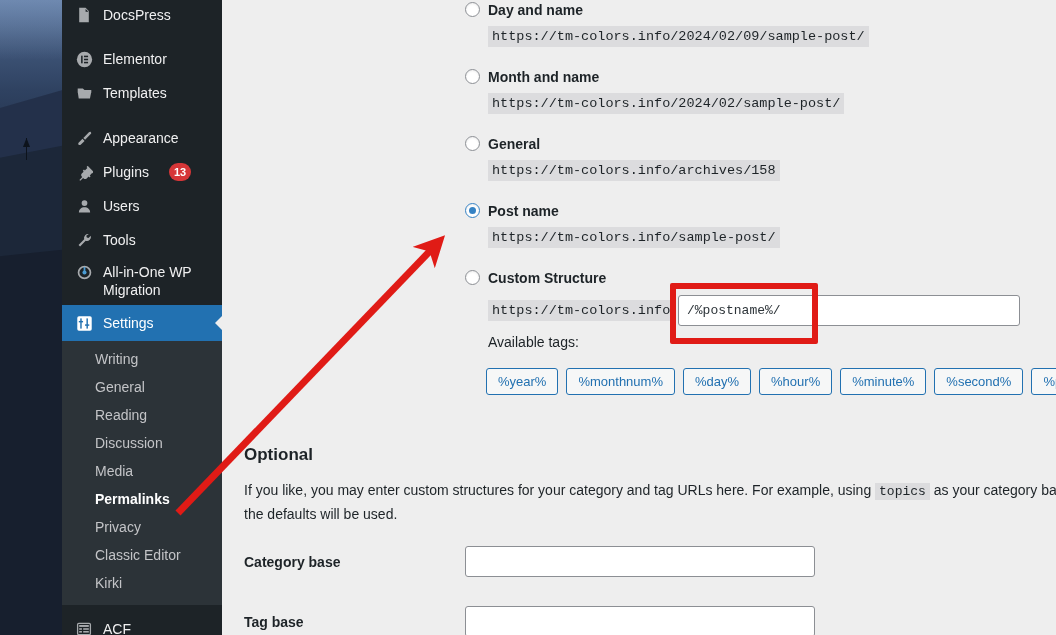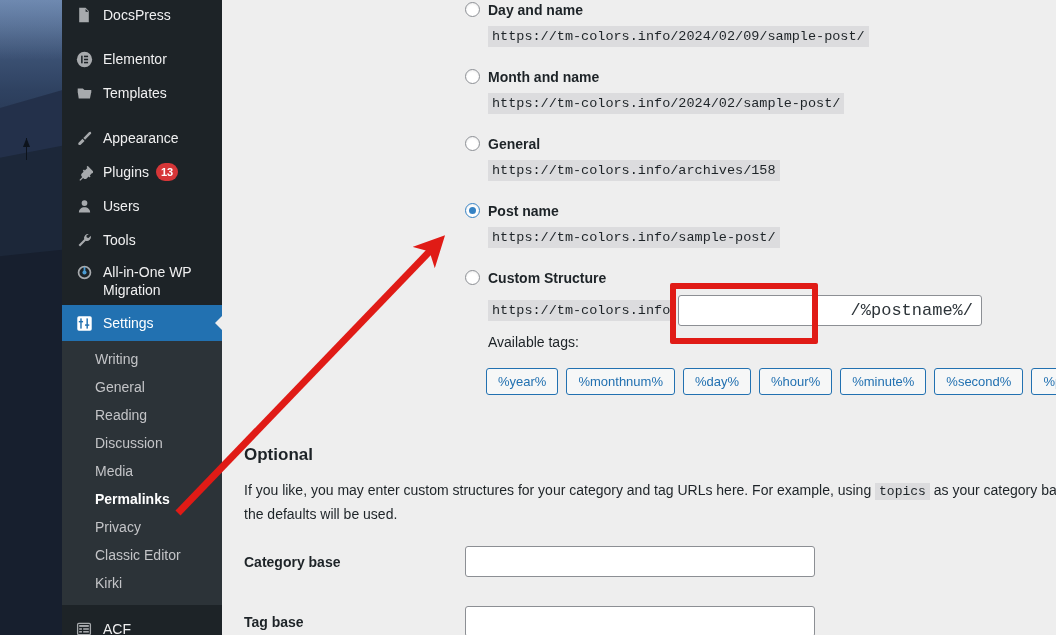--- a/index.html
+++ b/index.html
@@ -125,21 +125,21 @@
     border-bottom: 8px solid transparent;
     border-right: 8px solid #eeeeee;
   }
 
   .badge {
     display: inline-flex;
     align-items: center;
     justify-content: center;
     min-width: 18px; height: 18px;
     padding: 0 5px;
-    margin-left: 7px;
+    margin-left: 20px;
     background: #d63638;
     color: #fff;
     border-radius: 9px;
     font-size: 11px;
     font-weight: 600;
     line-height: 18px;
   }
 
   #submenu {
     background: #2c3338;
@@ -208,30 +208,29 @@
     line-height: 19px;
     padding: 1px 4px;
     color: #1d2327;
     white-space: nowrap;
   }
 
   
   #custom-input {
     position: absolute;
     left: 456px; top: 295px;
-    width: 304px; height: 31px;
+    width: 342px; height: 31px;
     background: #fff;
     border: 1px solid #8c8f94;
     border-radius: 3px;
     font-family: "Liberation Mono", monospace;
-    font-size: 17px;
+    font-size: 13px;
     color: #2c3338;
     padding: 0 8px;
     outline: none;
-    text-align: right;
   }
 
   #red-box {
     position: absolute;
     left: 448px; top: 283px;
     width: 148px; height: 61px;
     border: 6px solid #e01b16;
     border-radius: 2px;
     pointer-events: none;
   }

